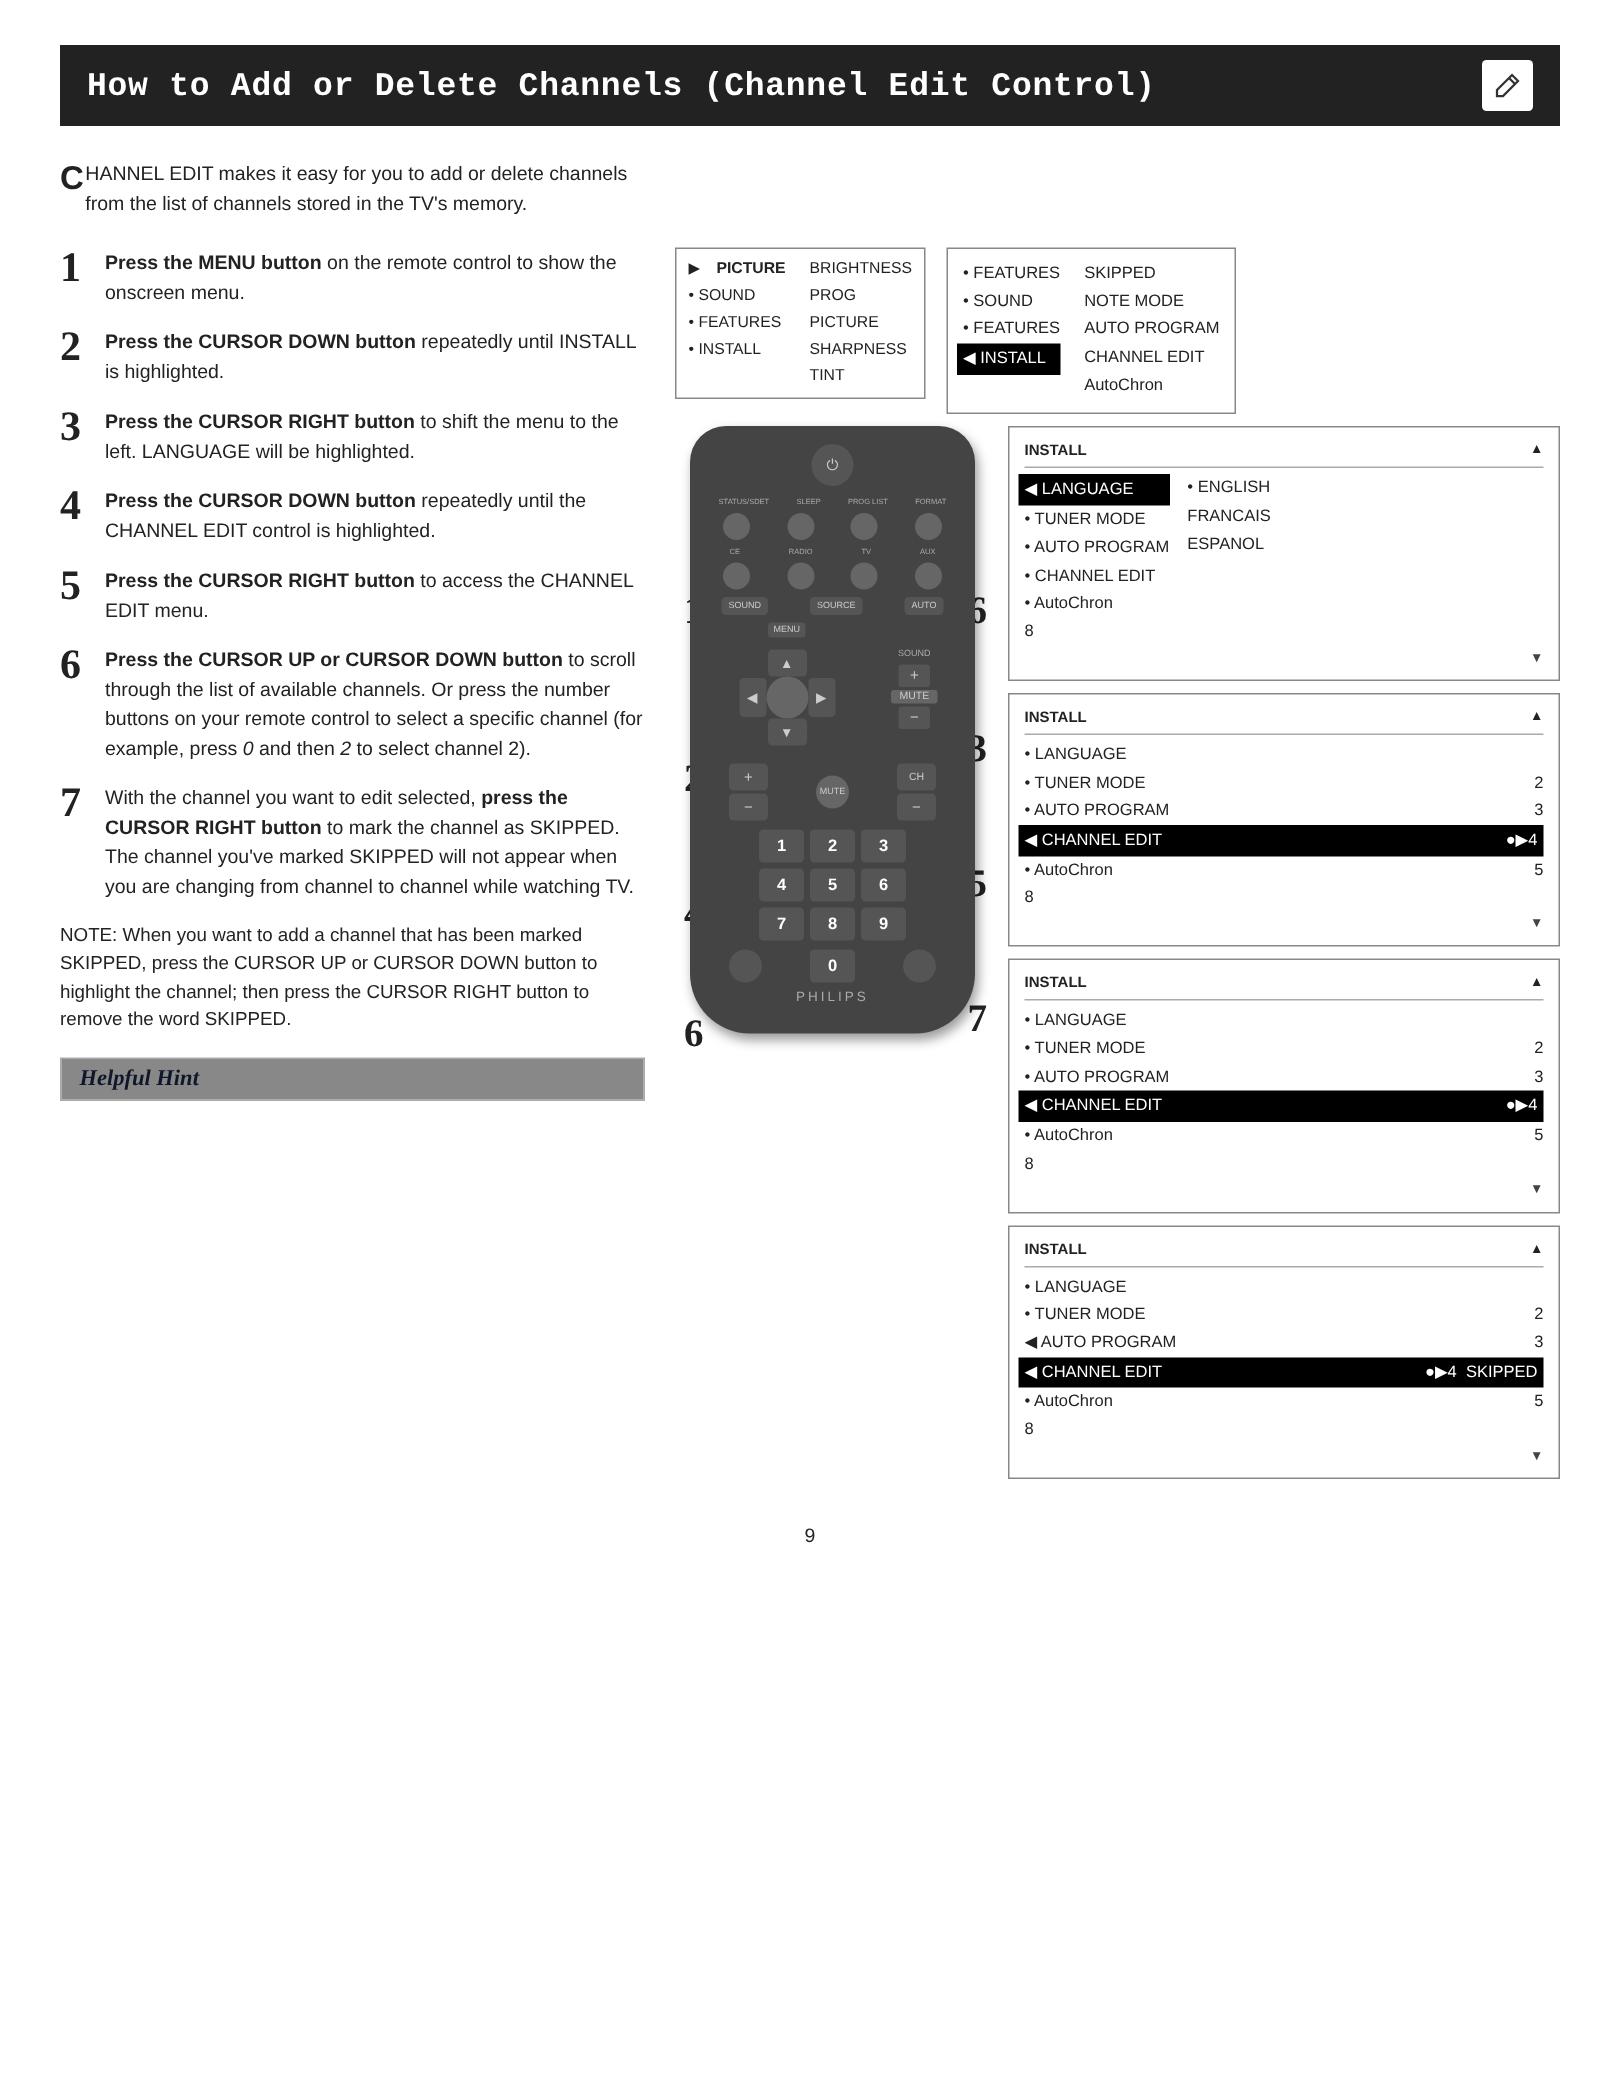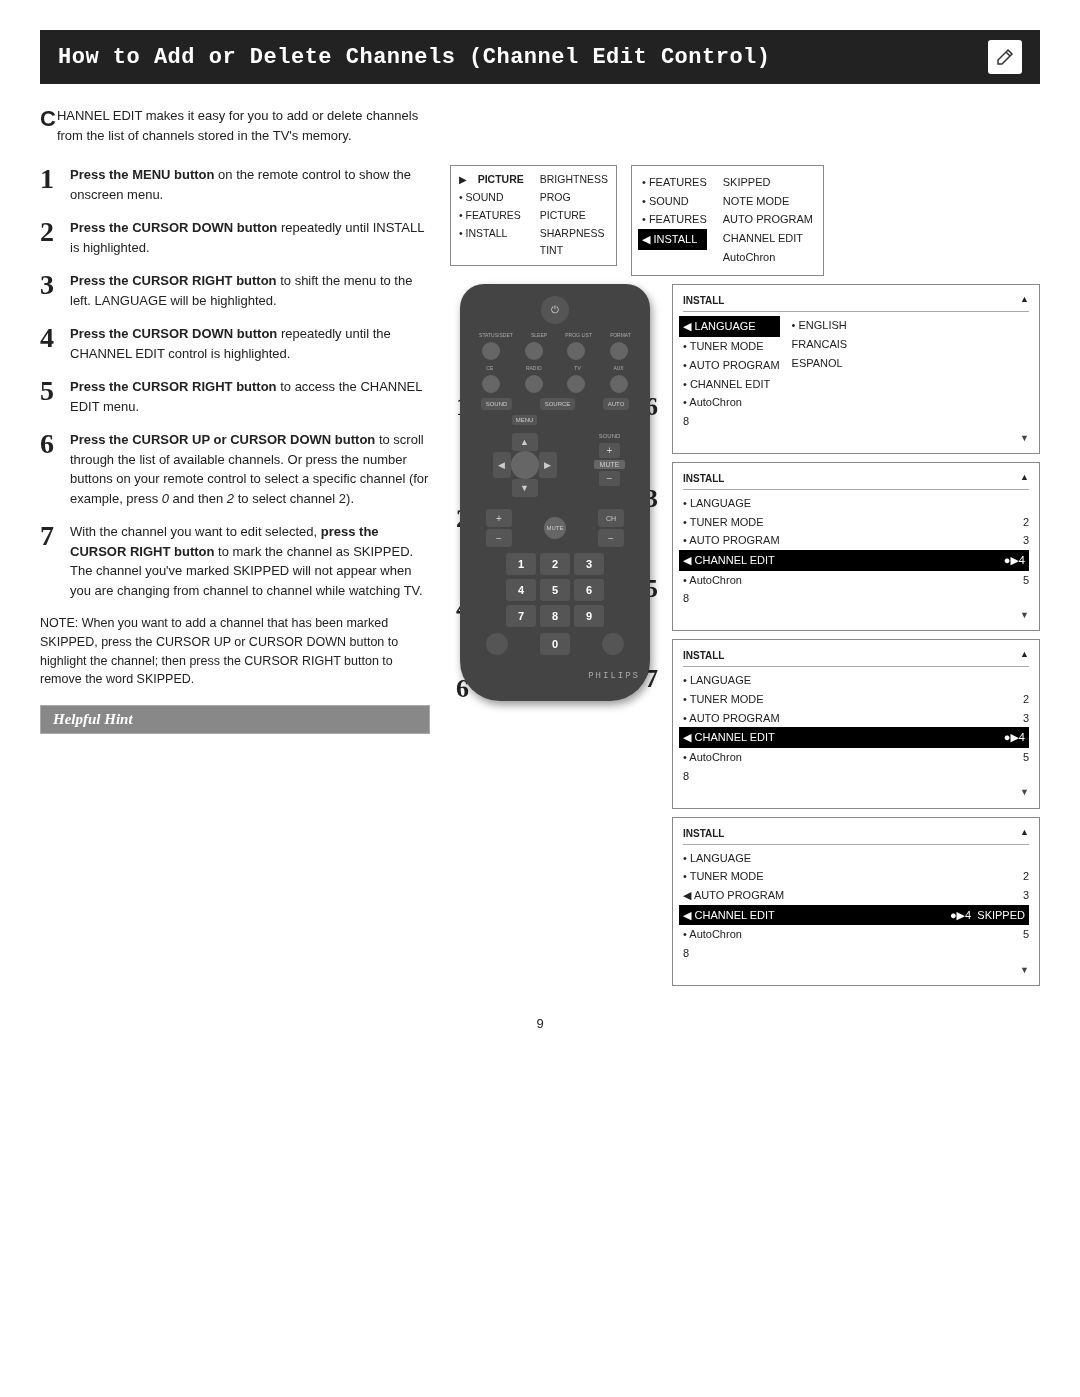--- a/index.html
+++ b/index.html
@@ -101,21 +101,21 @@
       font-weight: normal;
     }
 
     
     .hint-box {
       border: 1.5px solid #aaa;
       margin-top: 14px;
     }
     .hint-box-title {
       background: #888;
-      color: #ffffff;
+      color: #0f172a;
       padding: 5px 12px;
       font-family: 'Times New Roman', serif;
       font-size: 15px;
       font-weight: bold;
       font-style: italic;
     }
     .hint-box-body {
       padding: 10px 12px;
       font-size: 12.5px;
       line-height: 1.6;
@@ -290,26 +290,25 @@
       justify-content: space-around;
       margin-top: 5px;
     }
     .remote-sm-round {
       width: 22px; height: 22px;
       background: #555;
       border-radius: 50%;
     }
 
     .remote-brand {
-      text-align: right;
+      text-align: center;
       color: #aaa;
       font-size: 9px;
-      margin-top: 16px;
+      margin-top: 4px;
       letter-spacing: 2px;
-      font-family: Liberation Mono, monospace;
     }
 
     
     .step-overlay {
       position: absolute;
       font-size: 28px;
       font-weight: bold;
       color: #222;
       font-family: 'Times New Roman', serif;
     }

